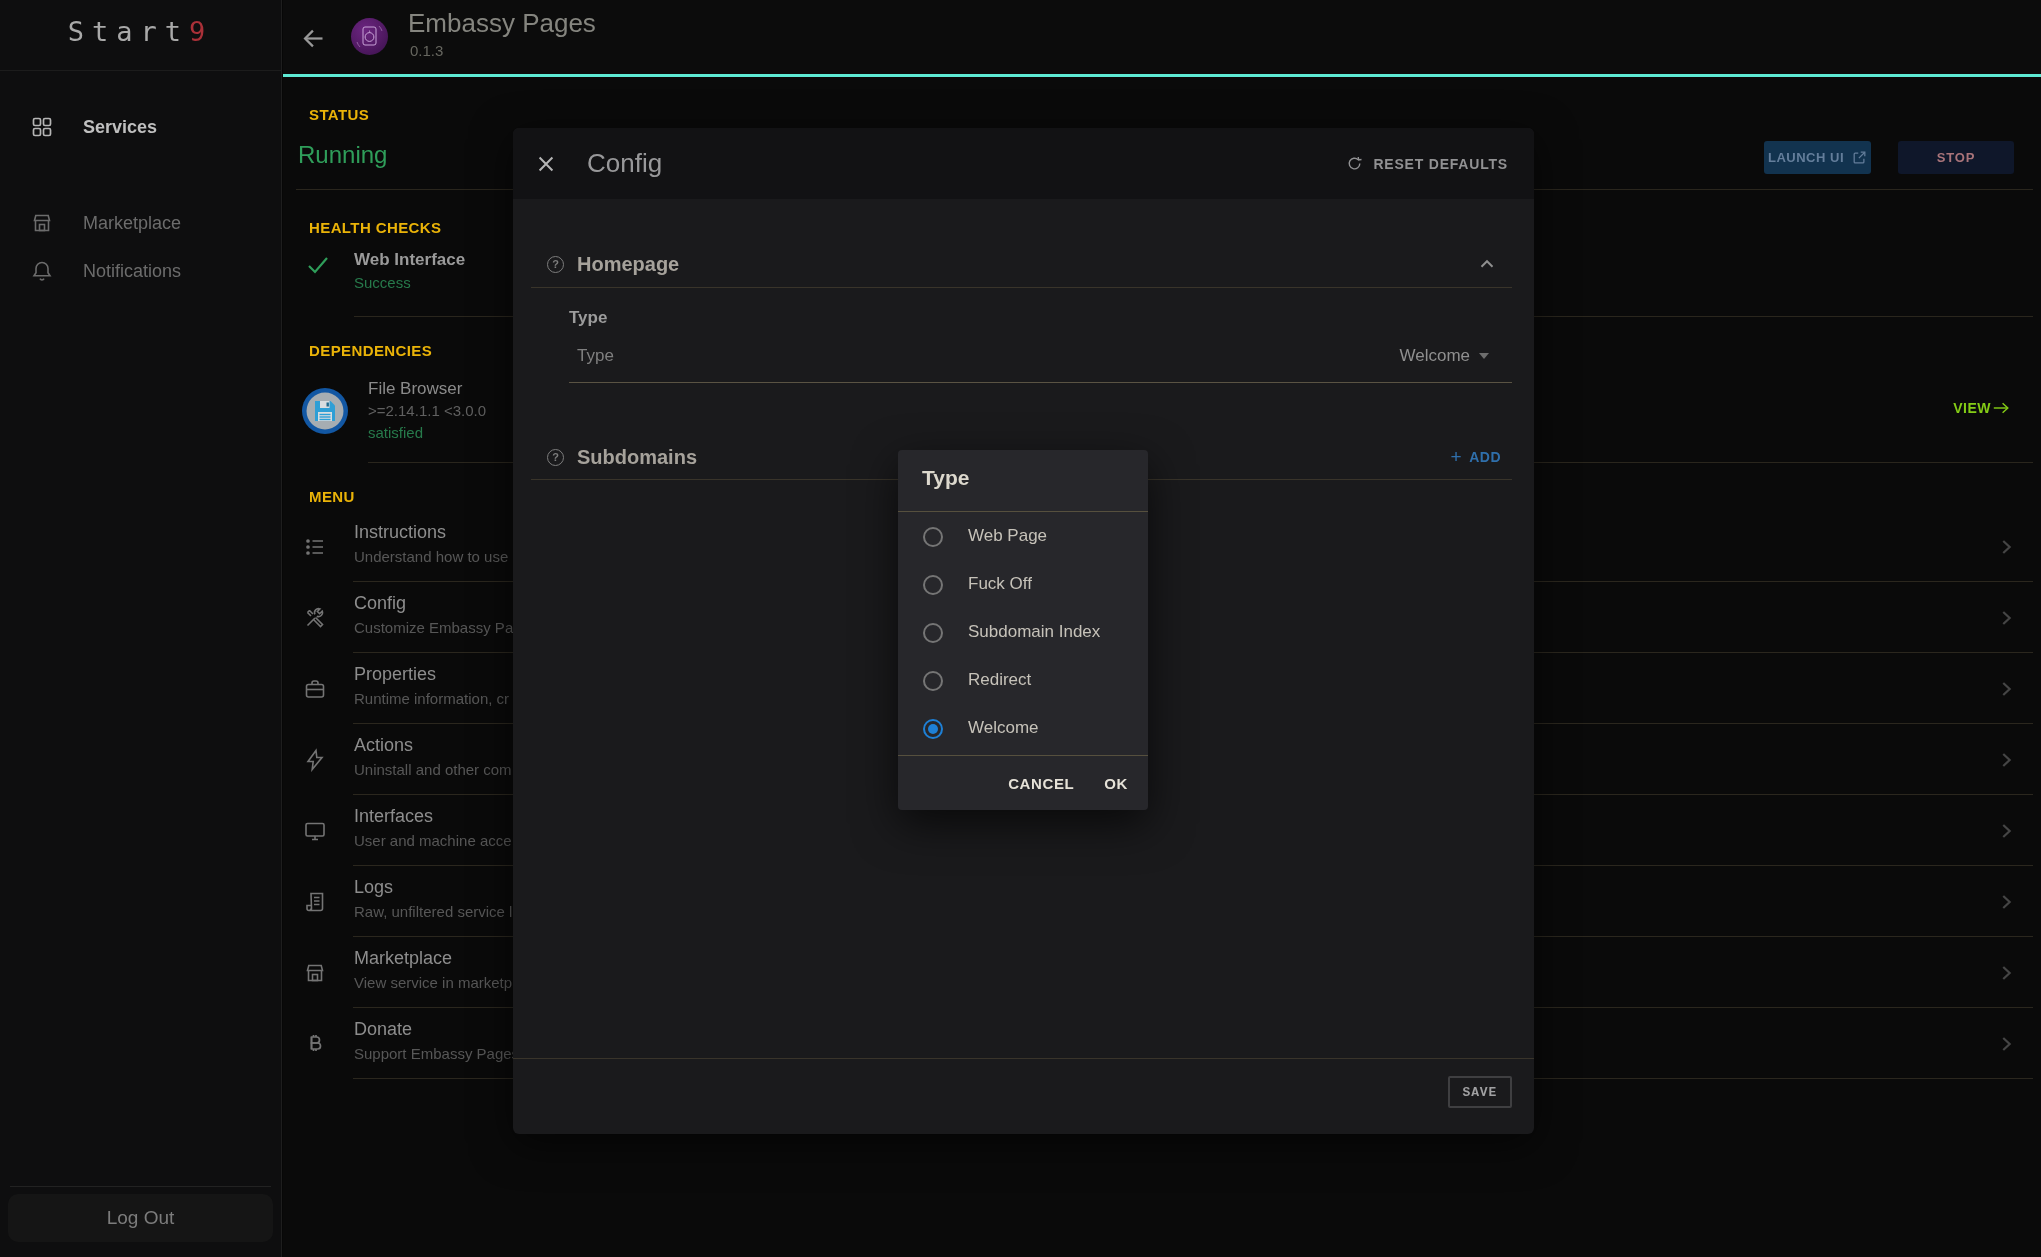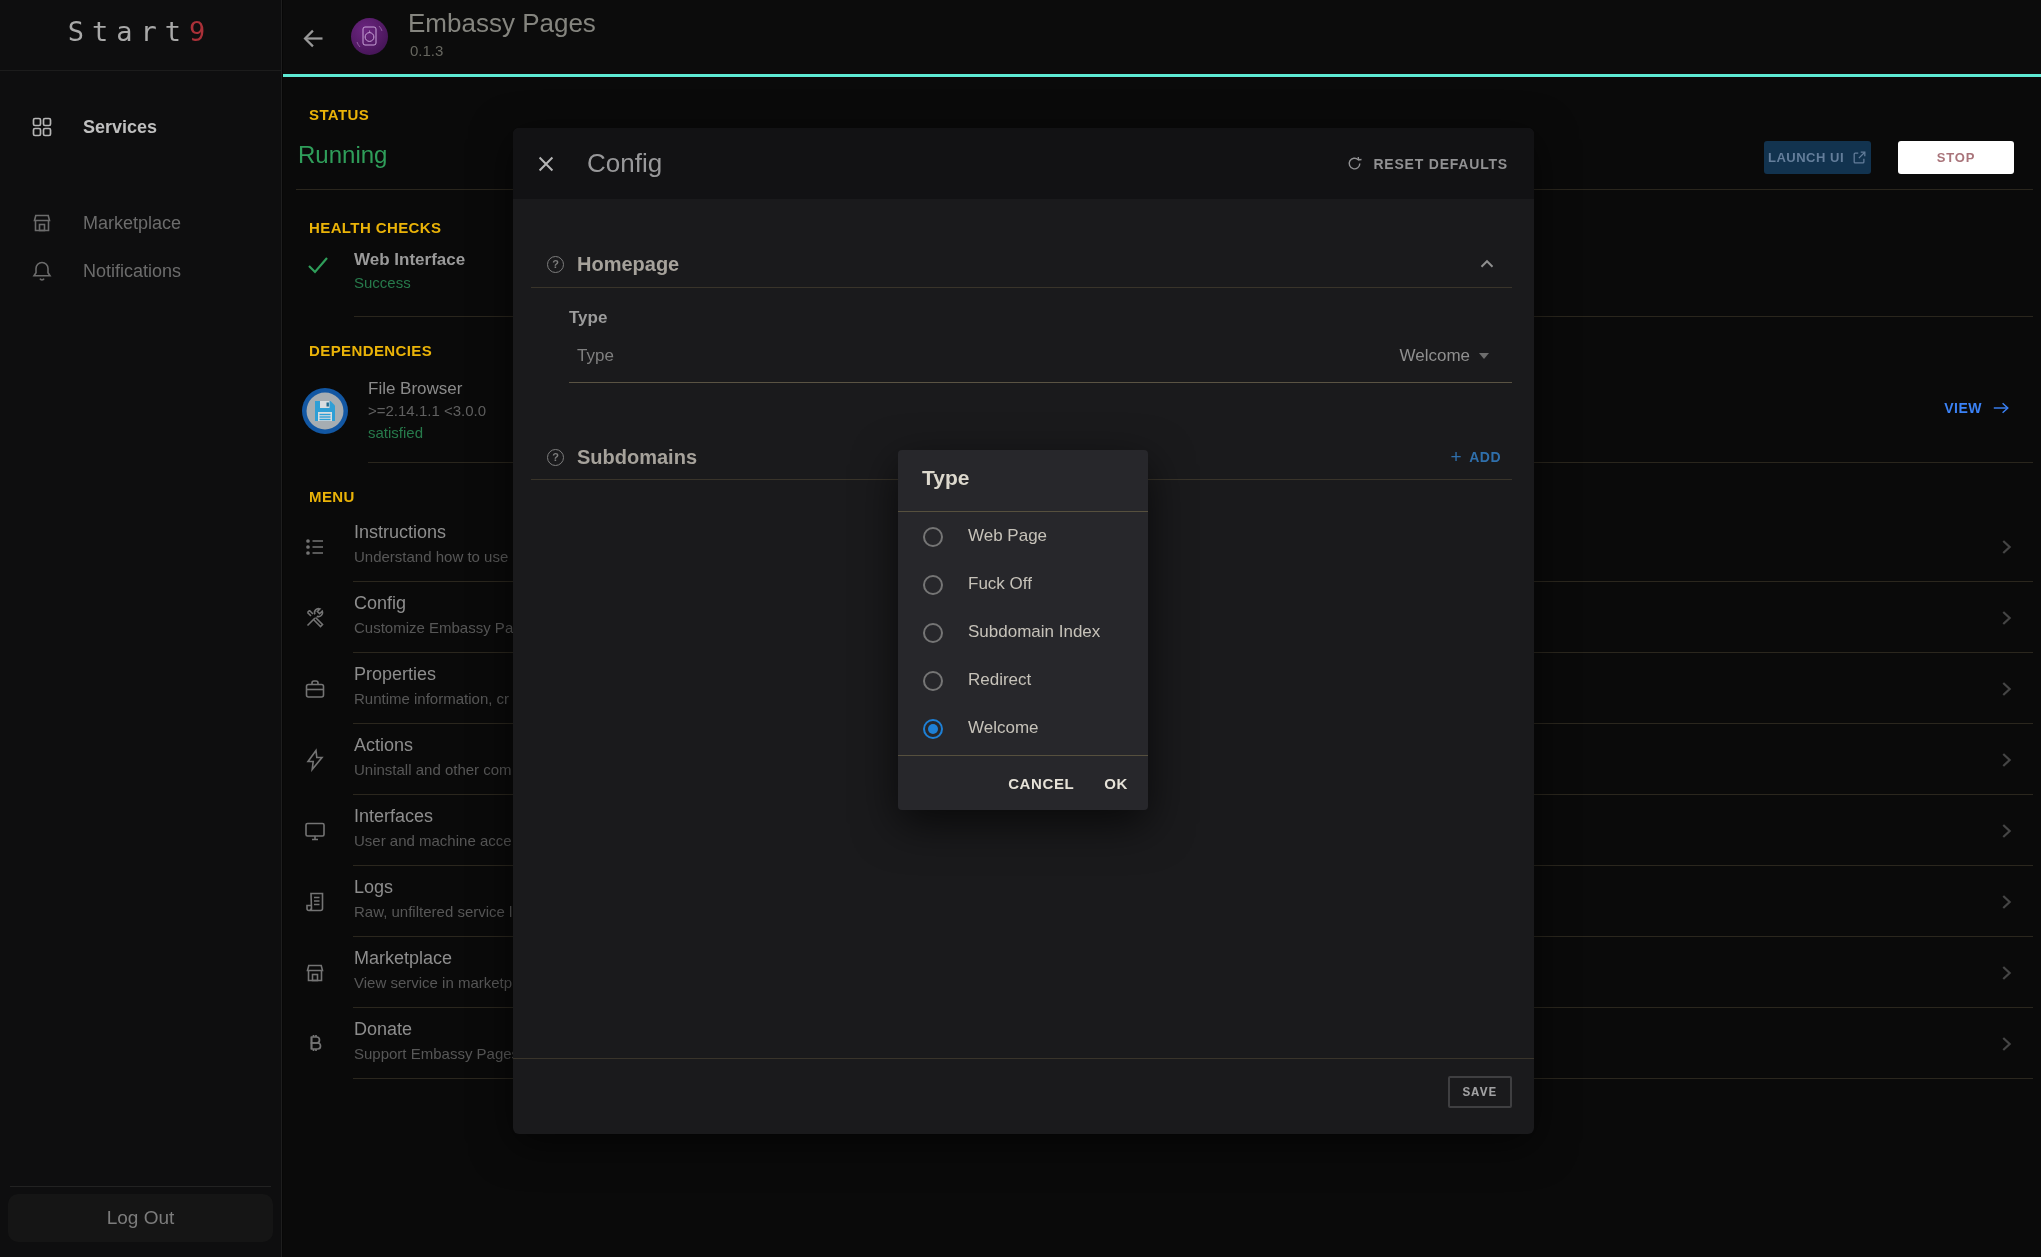--- a/index.html
+++ b/index.html
@@ -31,33 +31,33 @@
   .app-title { position:absolute; left:125px; top:8px; font-size:26px; font-weight:400; color:#85857f; }
   .app-version { position:absolute; left:127px; top:42px; font-size:15px; color:#66665f; }
 
   .sec-label { position:absolute; left:13px; font-size:15px; font-weight:bold; letter-spacing:.4px; color:#eab308;margin-left:13px; }
   .running { position:absolute; left:15px; top:141px; font-size:24px; font-weight:500; color:#2f9e5a; }
   .hdivider { position:absolute; height:1px; background:#2a261d; }
 
   .btn-launch { position:absolute; left:1481px; top:141px; width:107px; height:33px; background:#12334f; border-radius:3px;
                 display:flex; align-items:center; justify-content:center; gap:8px; color:#647e9b; font-size:13px;
                 font-weight:bold; letter-spacing:.5px; cursor:pointer; }
-  .btn-stop { position:absolute; left:1615px; top:141px; width:116px; height:33px; background:#ffffff; border-radius:3px;
+  .btn-stop { position:absolute; left:1615px; top:141px; width:116px; height:33px; background:#0f172a; border-radius:3px;
               display:flex; align-items:center; justify-content:center; color:#a9747a; font-size:13px;
               font-weight:bold; letter-spacing:.8px; cursor:pointer; }
 
   .check-icon { position:absolute; left:22px; top:252px; width:26px; height:26px; color:#2f9e5a; }
   .hc-name { position:absolute; left:71px; top:250px; font-size:17px; font-weight:bold; color:#9a9a9a; }
   .hc-status { position:absolute; left:71px; top:274px; font-size:15px; color:#277a4b; }
 
   .dep-icon { position:absolute; left:18px; top:387px; width:48px; height:48px; }
   .dep-name { position:absolute; left:85px; top:379px; font-size:17px; color:#8b8b8b; }
   .dep-version { position:absolute; left:85px; top:402px; font-size:15px; color:#606060; }
   .dep-status { position:absolute; left:85px; top:424px; font-size:15px; color:#277a4b; }
-  .dep-view { position:absolute; right:30px; top:400px; display:flex; align-items:center; gap:9px; color:#3b82f6;
+  .dep-view { position:absolute; right:30px; top:400px; display:flex; align-items:center; gap:0; color:#84cc16;
               font-size:14px; font-weight:bold; letter-spacing:.5px; cursor:pointer; }
 
   .menu-row { position:absolute; left:0; right:8px; height:71px; cursor:pointer; }
   .menu-row::after { content:""; position:absolute; left:70px; right:0; bottom:0; height:1px; background:#2b271e; }
   .mi-icon { position:absolute; left:20px; top:50%; transform:translateY(-50%); width:24px; height:24px; color:#747474; }
   .mi-title { position:absolute; left:71px; top:11px; font-size:18px; color:#8d8d8d; white-space:nowrap; }
   .mi-desc { position:absolute; left:71px; top:37px; font-size:15px; color:#575757; white-space:nowrap; }
   .mi-chev { position:absolute; right:16px; top:50%; transform:translateY(-50%); width:22px; height:22px; color:#454545; }
 
   

